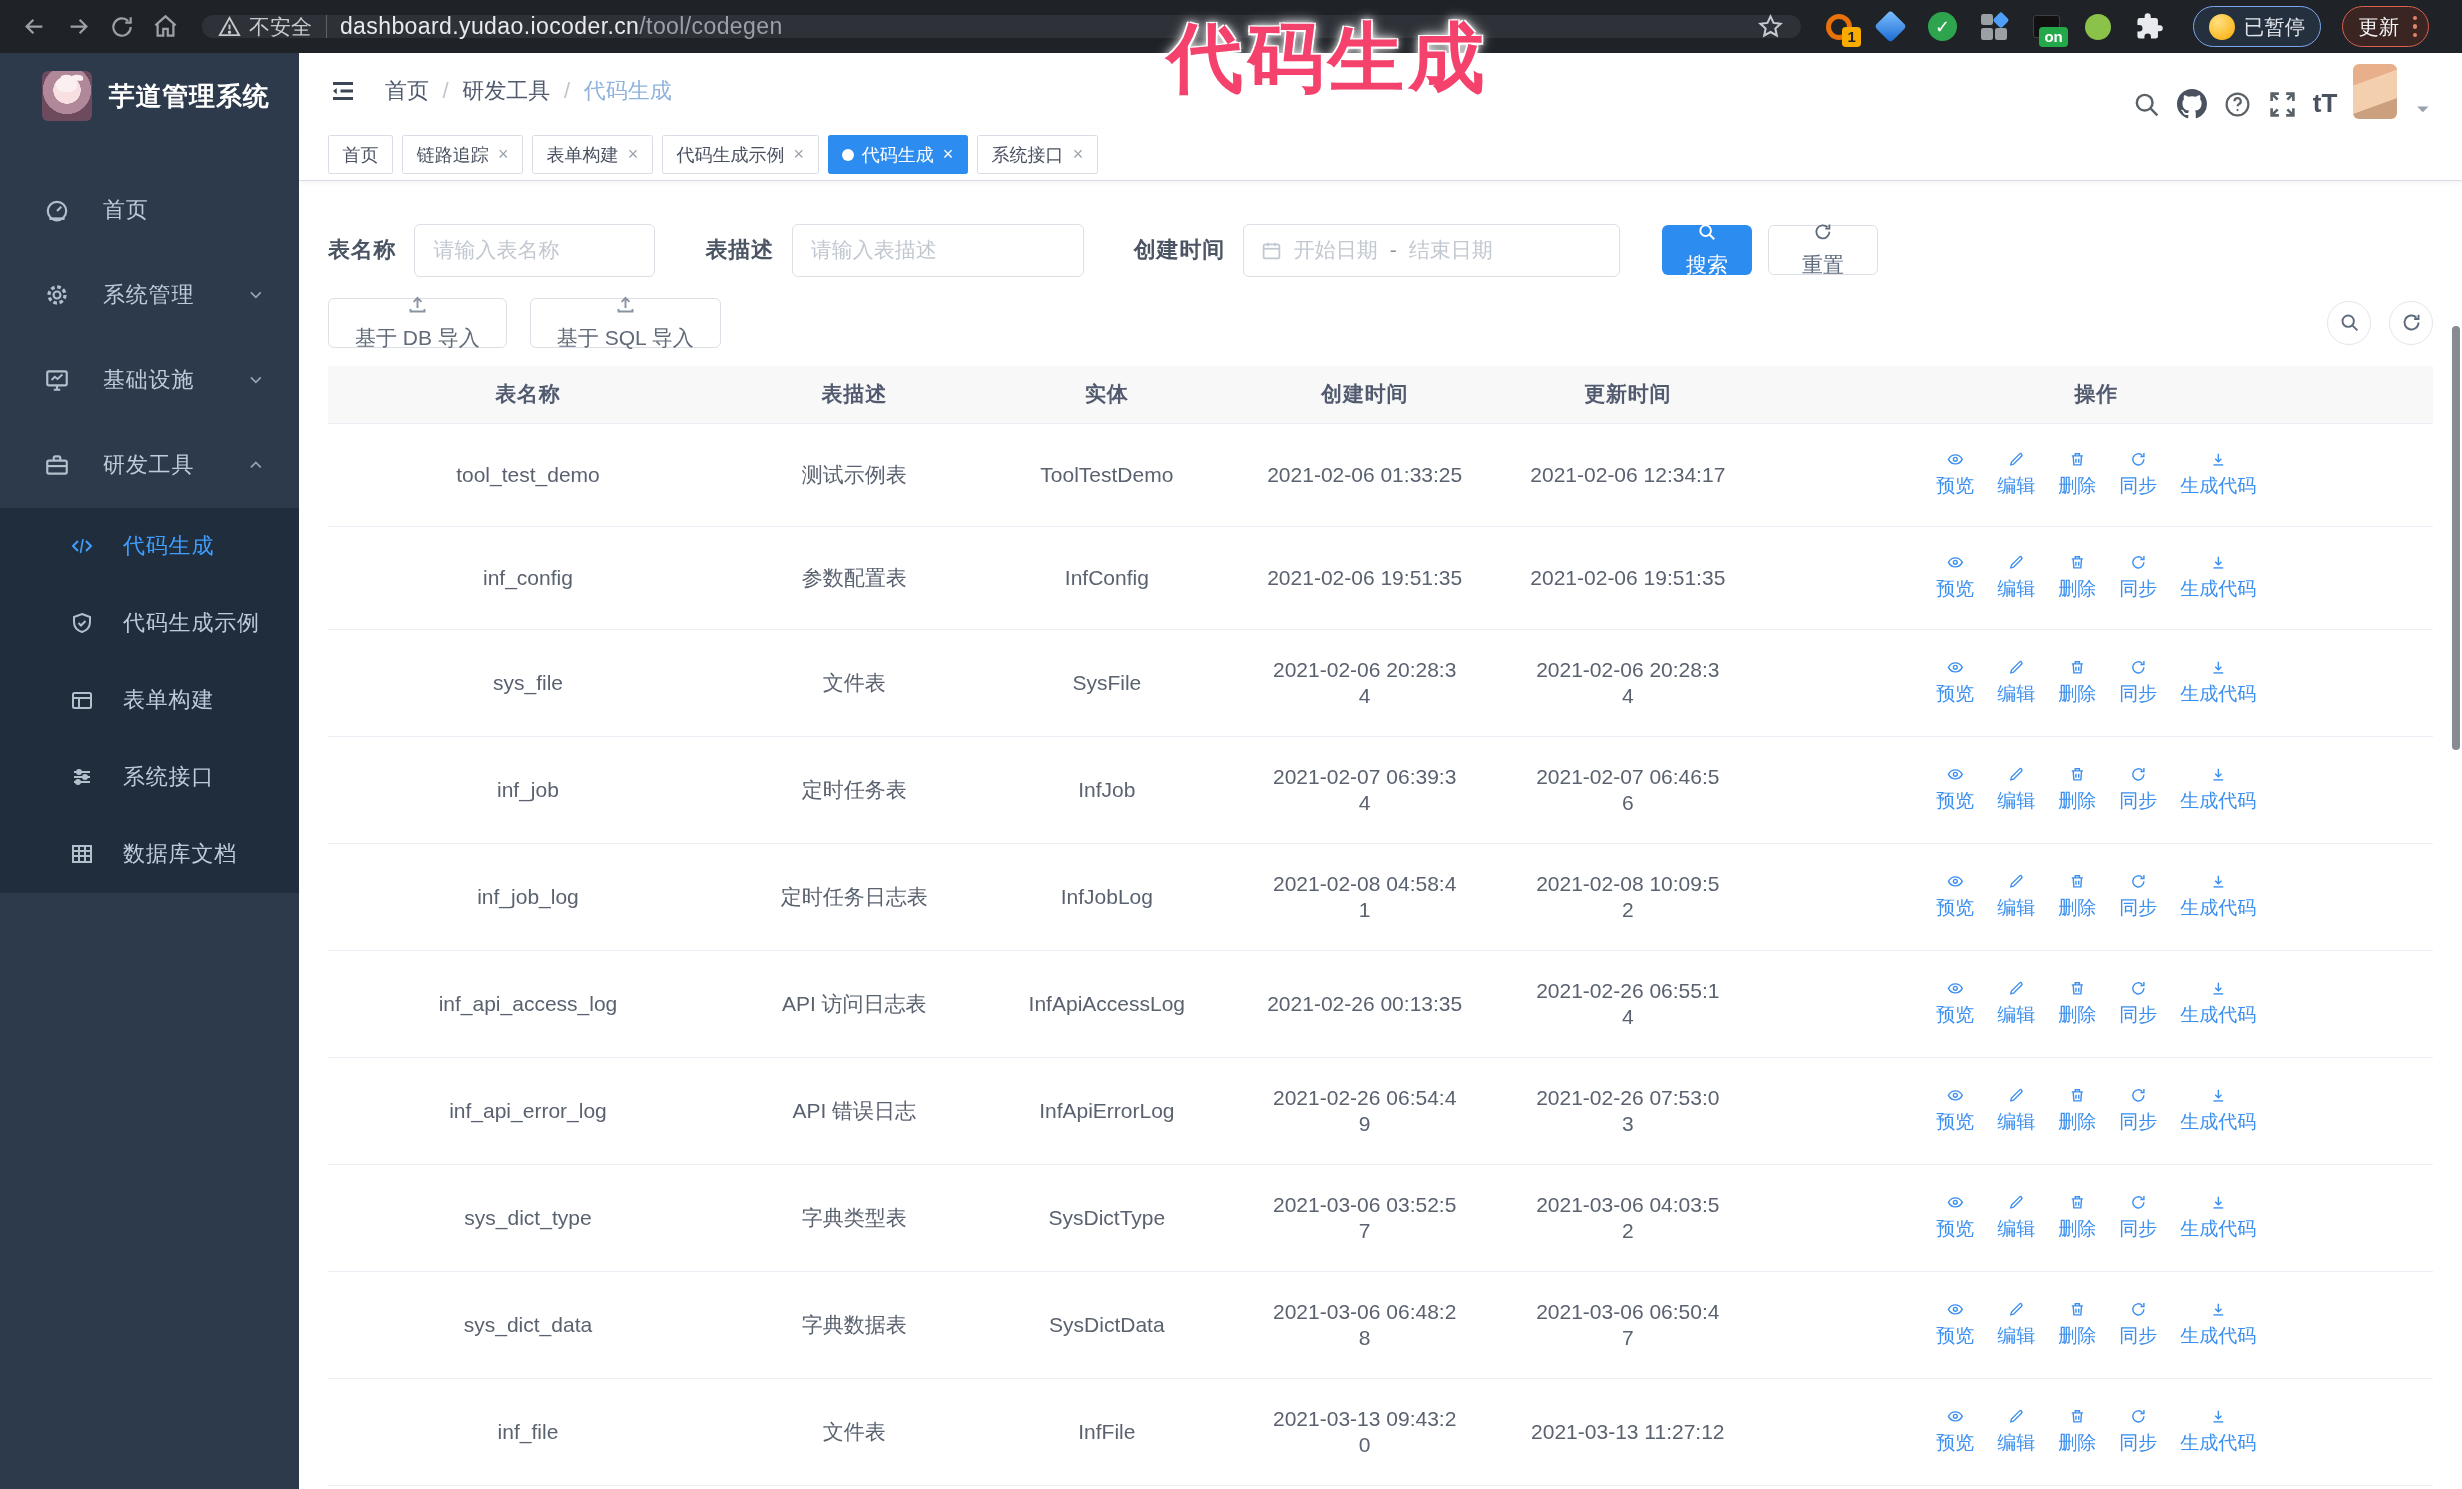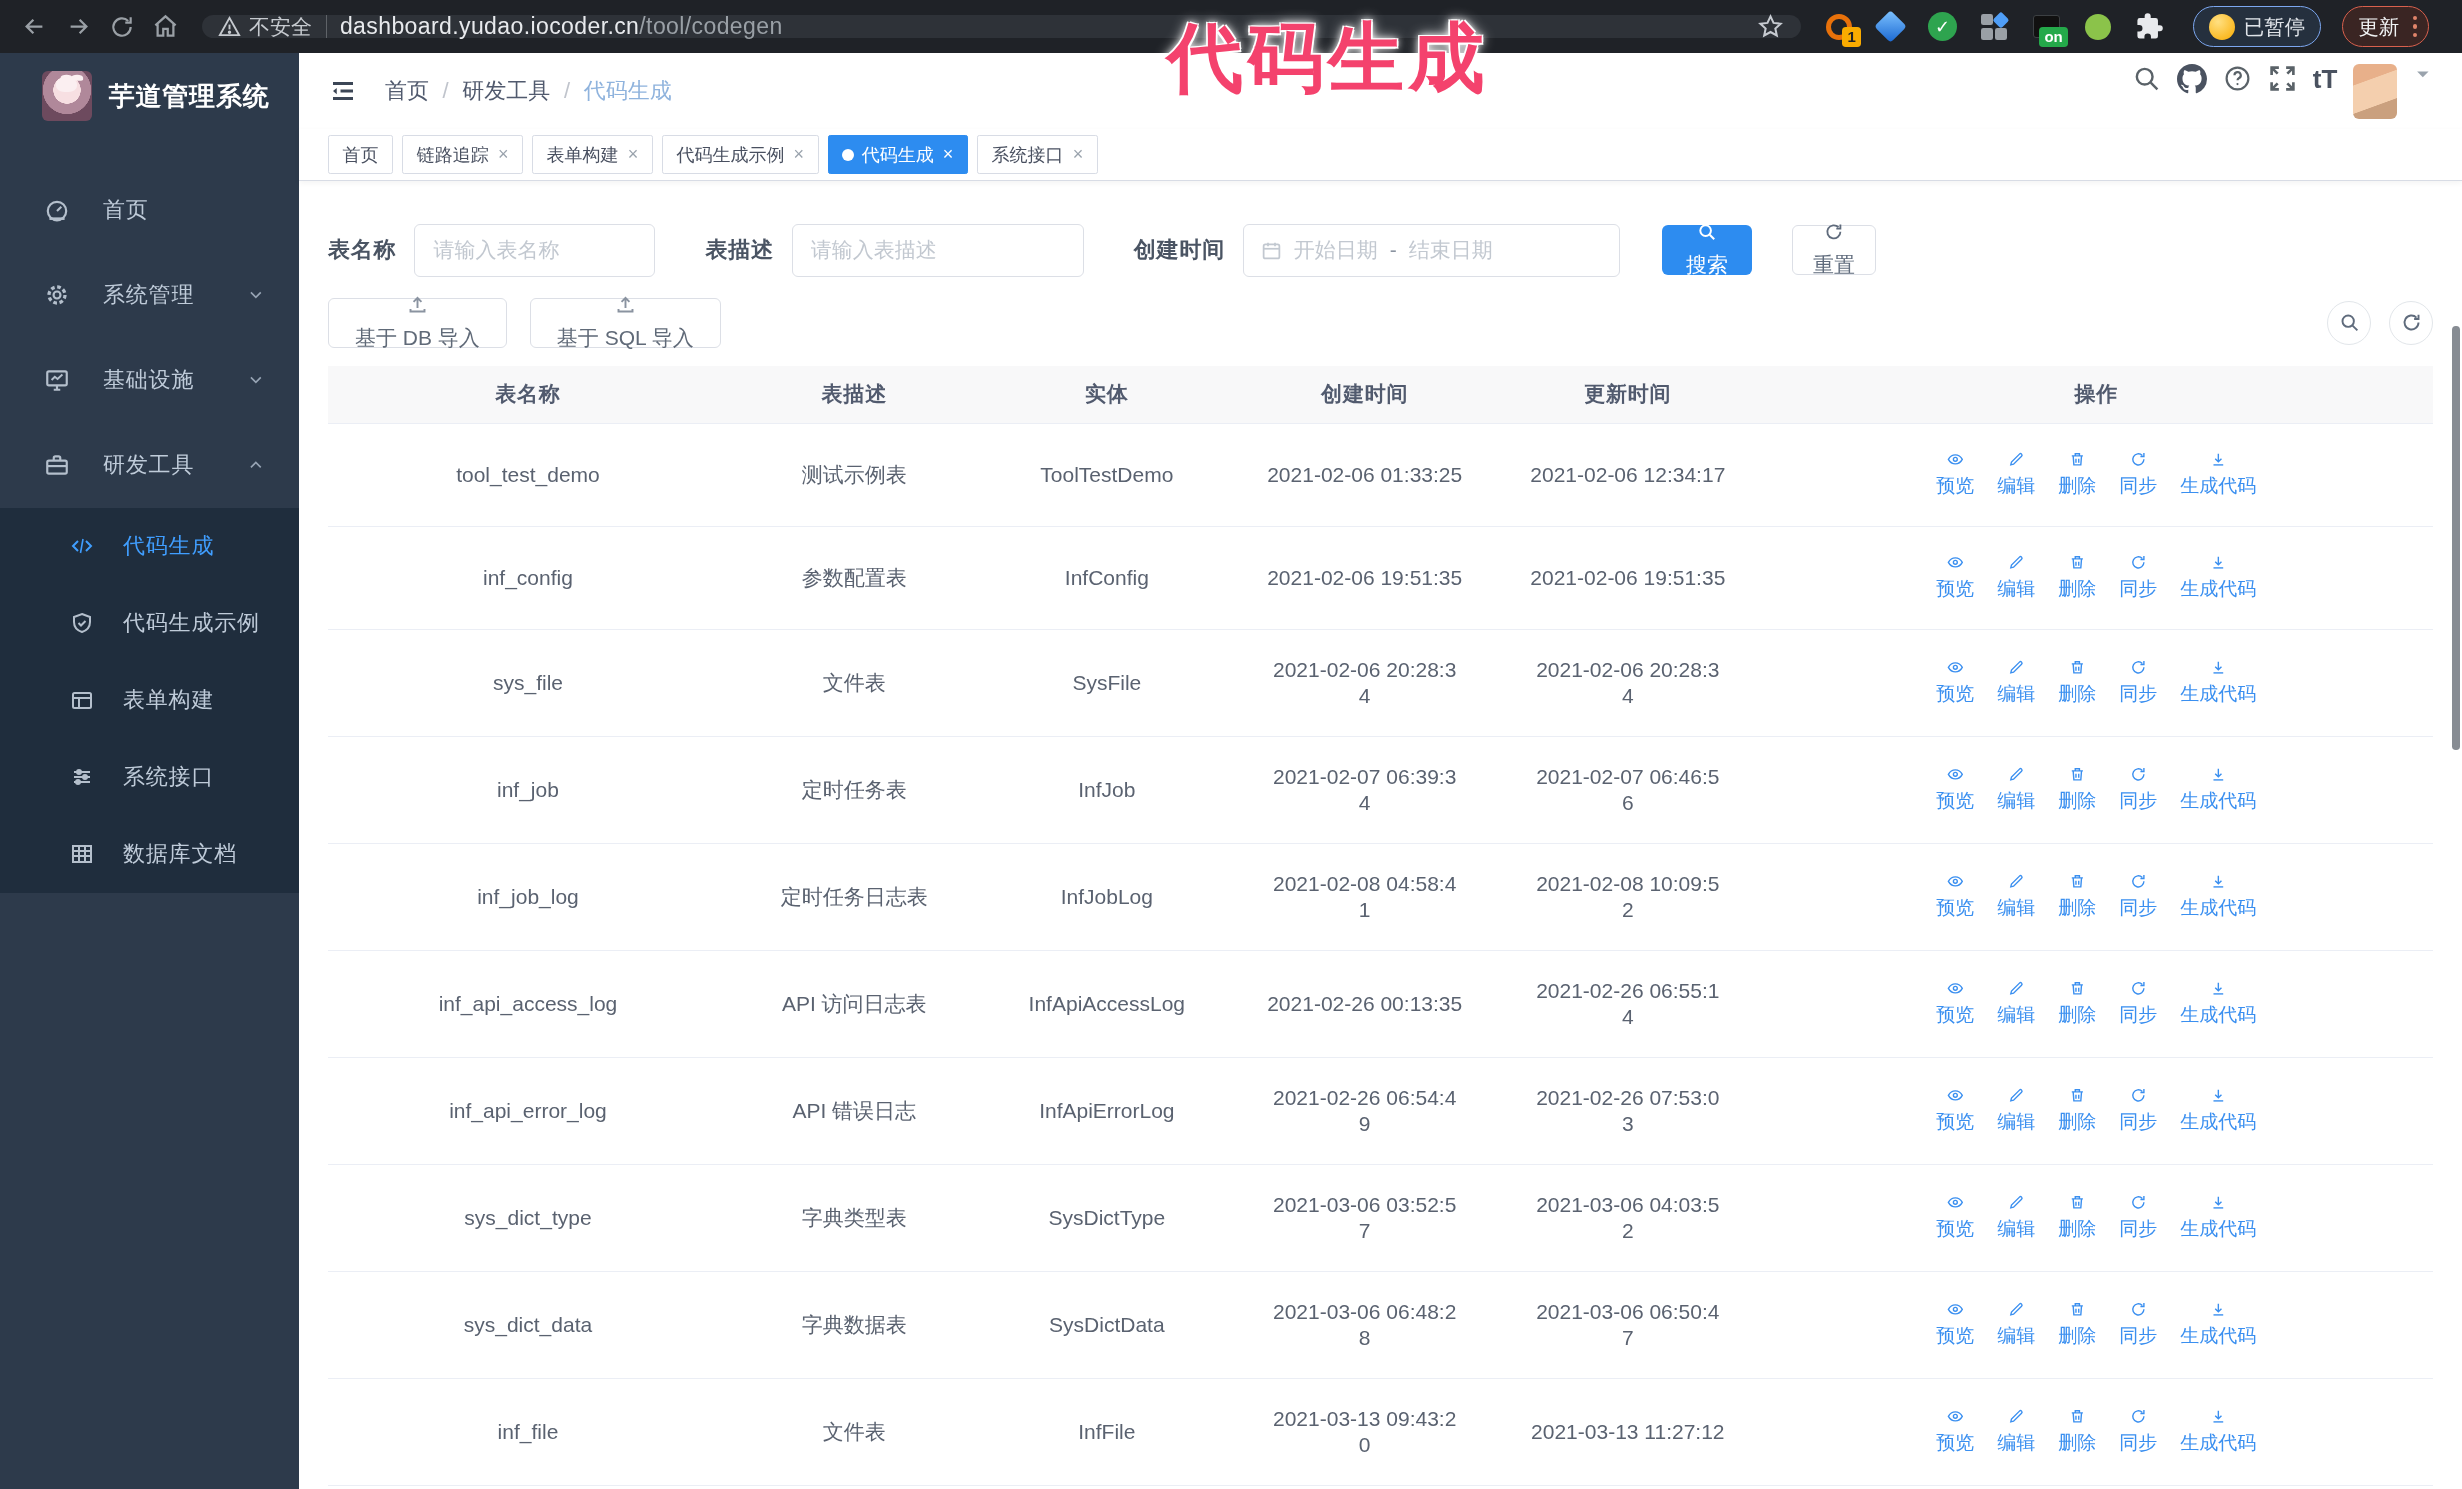--- a/index.html
+++ b/index.html
@@ -67,21 +67,21 @@
   .menu-item.active .mi-icon { color:#409eff; }
 
   
   .main { flex:1; display:flex; flex-direction:column; background:#fff; min-width:0; }
   .topbar { height:76px; display:flex; align-items:center; padding:0 29px; flex:0 0 auto; }
   .fold-btn { color:#3c4656; margin-right:27px; }
   .breadcrumb { display:flex; align-items:center; gap:13.6px; font-size:22px; }
   .crumb { color:#515a6e; }
   .crumb.current { color:#8fb3dd; }
   .crumb-sep { color:#c0c4cc; }
-  .top-actions { margin-left:auto; display:flex; align-items:flex-start; gap:16px; color:#5a6268; }
+  .top-actions { margin-left:auto; display:flex; align-items:flex-end; gap:16px; color:#5a6268; }
   .avatar { width:44px; height:55px; border-radius:6px;
     background:linear-gradient(160deg,#e8b08a 0 30%,#f4cfae 31% 70%,#caa07e 71%); }
   .caret { color:#9aa3ad; }
 
   
   .tagsbar { height:52px; border-bottom:0.8px solid #d8dce5; box-shadow:0 1.5px 6px rgba(0,0,0,.05);
     display:flex; align-items:center; padding:0 29px; gap:9px; flex:0 0 auto; }
   .tag { height:39px; display:inline-flex; align-items:center; padding:0 13.6px; gap:7.6px;
     border:0.8px solid #d8dce5; background:#fff; color:#495060; font-size:18px; cursor:pointer; border-radius:2.3px; }
   .tag .dot { width:12px; height:12px; border-radius:50%; background:#fff; display:none; }
@@ -99,21 +99,21 @@
   .f-input::placeholder { color:#c2c8d0; }
   .w-name { width:241px; margin-right:50px; }
   .w-desc { width:292px; margin-right:50px; }
   .date-box { width:377px; height:53px; border:0.8px solid #dcdfe6; border-radius:6px; display:flex;
     align-items:center; padding:0 16.7px; gap:12px; color:#c2c8d0; margin-right:42px; }
   .date-box .ph { font-size:21px; }
   .date-box .dsep { color:#8a93a0; font-size:21px; }
   .btn { height:50px; border-radius:6px; display:inline-flex; align-items:center; justify-content:center;
     gap:9px; font-size:21px; cursor:pointer; border:0.8px solid transparent;flex-direction:column; }
   .btn-primary { background:#2d8cf0; color:#fff; padding:0 23px; }
-  .btn-plain { background:#fff; border-color:#dcdfe6; color:#5f6b7c; padding:0 20px; margin-left:40px;text-align:center; }
+  .btn-plain { background:#fff; border-color:#dcdfe6; color:#5f6b7c; padding:0 33px; margin-left:16px;text-align:center; }
   .toolbar-row { display:flex; align-items:center; margin-top:21px; }
   .btn-import { background:#fff; border-color:#dcdfe6; color:#606a78; padding:0 26px; margin-right:23px; margin-left:0; }
   .btn-import .icon { color:#8a93a0; }
   .right-tools { margin-left:auto; display:flex; gap:18px; }
   .circle-btn { width:44px; height:44px; border-radius:50%; border:0.8px solid #e2e6ea; background:#fff;
     display:flex; align-items:center; justify-content:center; color:#5f6b7c; cursor:pointer; }
 
   
   table.grid { width:100%; border-collapse:collapse; margin-top:18px; table-layout:fixed; }
   .grid thead th { background:#f8f8f9; color:#515a6e; font-size:21px; font-weight:700; height:58px;

